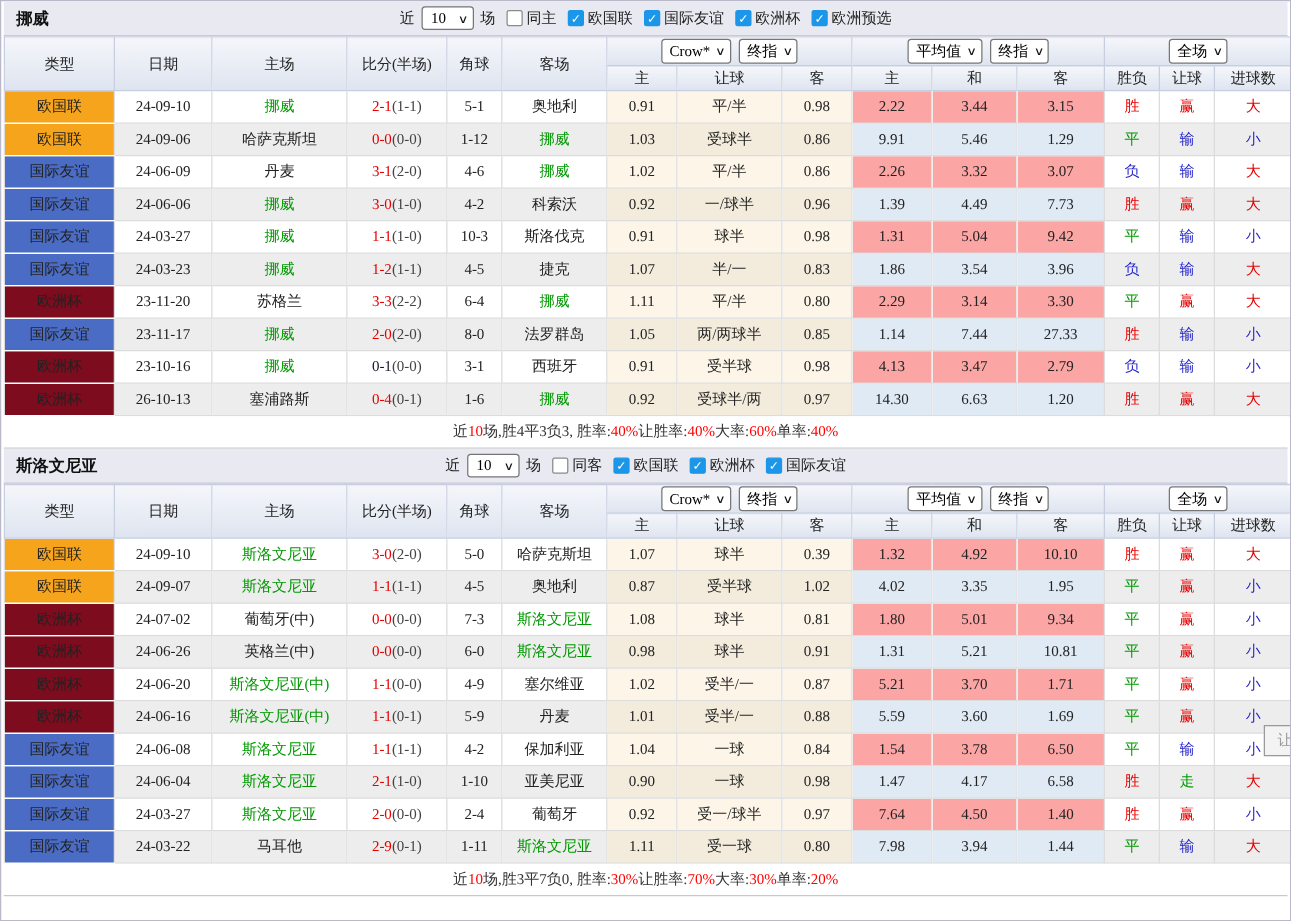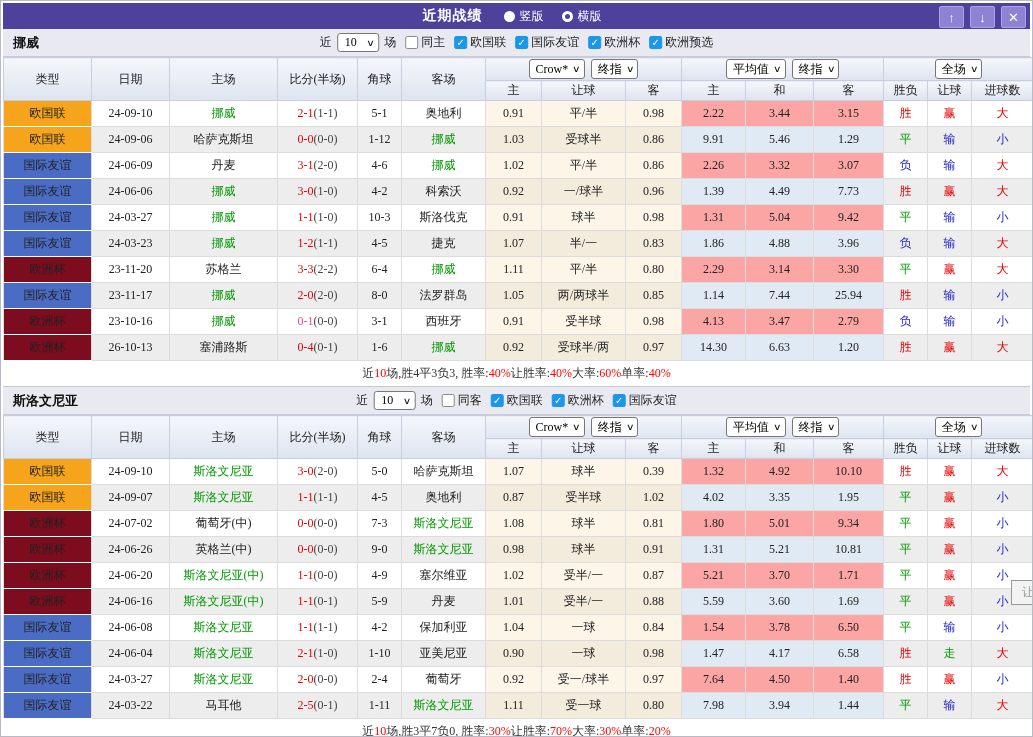--- a/index.html
+++ b/index.html
@@ -56,36 +56,20 @@
   .summary .red{color:#ff0000;}
   
   .tooltip{position:absolute;top:579px;left:1010px;background:#f3f3f3;border:1px solid #999;
            color:#999;font-size:12px;padding:3px 10px;white-space:nowrap;z-index:5;}
 </style>
 </head>
 <body>
 
 <div class="page">
 
-  <div class="titlebar">
-    <span class="title">近期战绩</span>
-    <label class="radio-item">
-      <span class="radio-filled"></span>
-      <span>竖版</span>
-    </label>
-    <label class="radio-item">
-      <span class="radio-ring"></span>
-      <span>横版</span>
-    </label>
-    <div class="win-buttons">
-      <span class="win-btn">↑</span>
-      <span class="win-btn">↓</span>
-      <span class="win-btn">✕</span>
-    </div>
-  </div>
 
   <div id="sections">
   <section class="match-section">
     <div class="filter-bar">
       <span class="team-name">挪威</span>
       <div class="filter-controls">
             <span class="f-label">近</span>
             <span class="select-box">
               <span class="chip-label">10</span>
               <span class="chev">∨</span>
@@ -250,21 +234,21 @@
               <td class="c-league" style="background: rgb(75, 108, 197);">国际友谊</td>
               <td class="c-base">24-03-23</td>
               <td class="c-base" style="color: rgb(0, 153, 0);">挪威</td>
               <td class="c-base"><span class="score-main" style="color: rgb(230, 0, 0);">1-2</span><span class="score-half">(1-1)</span></td>
               <td class="c-base">4-5</td>
               <td class="c-base">捷克</td>
               <td class="c-crow">1.07</td>
               <td class="c-crow">半/一</td>
               <td class="c-crow">0.83</td>
               <td class="c-avg">1.86</td>
-              <td class="c-avg">4.88</td>
+              <td class="c-avg">3.54</td>
               <td class="c-avg">3.96</td>
               <td class="c-base" style="color: rgb(35, 35, 204);">负</td>
               <td class="c-base" style="color: rgb(35, 35, 204);">输</td>
               <td class="c-base" style="color: rgb(230, 0, 0);">大</td>
             </tr>
             <tr class="row odd">
               <td class="c-league" style="background: rgb(124, 12, 30);">欧洲杯</td>
               <td class="c-base">23-11-20</td>
               <td class="c-base">苏格兰</td>
               <td class="c-base"><span class="score-main" style="color: rgb(230, 0, 0);">3-3</span><span class="score-half">(2-2)</span></td>
@@ -285,30 +269,30 @@
               <td class="c-base">23-11-17</td>
               <td class="c-base" style="color: rgb(0, 153, 0);">挪威</td>
               <td class="c-base"><span class="score-main" style="color: rgb(230, 0, 0);">2-0</span><span class="score-half">(2-0)</span></td>
               <td class="c-base">8-0</td>
               <td class="c-base">法罗群岛</td>
               <td class="c-crow">1.05</td>
               <td class="c-crow">两/两球半</td>
               <td class="c-crow">0.85</td>
               <td class="c-avg">1.14</td>
               <td class="c-avg">7.44</td>
-              <td class="c-avg">25.94</td>
+              <td class="c-avg">27.33</td>
               <td class="c-base" style="color: rgb(230, 0, 0);">胜</td>
               <td class="c-base" style="color: rgb(35, 35, 204);">输</td>
               <td class="c-base" style="color: rgb(35, 35, 204);">小</td>
             </tr>
             <tr class="row odd">
               <td class="c-league" style="background: rgb(124, 12, 30);">欧洲杯</td>
               <td class="c-base">23-10-16</td>
               <td class="c-base" style="color: rgb(0, 153, 0);">挪威</td>
-              <td class="c-base"><span class="score-main" style="color: #ec4899;">0-1</span><span class="score-half">(0-0)</span></td>
+              <td class="c-base"><span class="score-main" style="color: #0f172a;">0-1</span><span class="score-half">(0-0)</span></td>
               <td class="c-base">3-1</td>
               <td class="c-base">西班牙</td>
               <td class="c-crow">0.91</td>
               <td class="c-crow">受半球</td>
               <td class="c-crow">0.98</td>
               <td class="c-avg">4.13</td>
               <td class="c-avg">3.47</td>
               <td class="c-avg">2.79</td>
               <td class="c-base" style="color: rgb(35, 35, 204);">负</td>
               <td class="c-base" style="color: rgb(35, 35, 204);">输</td>
@@ -474,21 +458,21 @@
               <td class="c-avg">9.34</td>
               <td class="c-base" style="color: rgb(0, 153, 0);">平</td>
               <td class="c-base" style="color: rgb(230, 0, 0);">赢</td>
               <td class="c-base" style="color: rgb(35, 35, 204);">小</td>
             </tr>
             <tr class="row even">
               <td class="c-league" style="background: rgb(124, 12, 30);">欧洲杯</td>
               <td class="c-base">24-06-26</td>
               <td class="c-base">英格兰(中)</td>
               <td class="c-base"><span class="score-main" style="color: rgb(230, 0, 0);">0-0</span><span class="score-half">(0-0)</span></td>
-              <td class="c-base">9-0</td>
+              <td class="c-base">6-0</td>
               <td class="c-base" style="color: rgb(0, 153, 0);">斯洛文尼亚</td>
               <td class="c-crow">0.98</td>
               <td class="c-crow">球半</td>
               <td class="c-crow">0.91</td>
               <td class="c-avg">1.31</td>
               <td class="c-avg">5.21</td>
               <td class="c-avg">10.81</td>
               <td class="c-base" style="color: rgb(0, 153, 0);">平</td>
               <td class="c-base" style="color: rgb(230, 0, 0);">赢</td>
               <td class="c-base" style="color: rgb(35, 35, 204);">小</td>
@@ -575,21 +559,21 @@
               <td class="c-avg">4.50</td>
               <td class="c-avg">1.40</td>
               <td class="c-base" style="color: rgb(230, 0, 0);">胜</td>
               <td class="c-base" style="color: rgb(230, 0, 0);">赢</td>
               <td class="c-base" style="color: rgb(35, 35, 204);">小</td>
             </tr>
             <tr class="row even">
               <td class="c-league" style="background: rgb(75, 108, 197);">国际友谊</td>
               <td class="c-base">24-03-22</td>
               <td class="c-base">马耳他</td>
-              <td class="c-base"><span class="score-main" style="color: rgb(230, 0, 0);">2-5</span><span class="score-half">(0-1)</span></td>
+              <td class="c-base"><span class="score-main" style="color: rgb(230, 0, 0);">2-9</span><span class="score-half">(0-1)</span></td>
               <td class="c-base">1-11</td>
               <td class="c-base" style="color: rgb(0, 153, 0);">斯洛文尼亚</td>
               <td class="c-crow">1.11</td>
               <td class="c-crow">受一球</td>
               <td class="c-crow">0.80</td>
               <td class="c-avg">7.98</td>
               <td class="c-avg">3.94</td>
               <td class="c-avg">1.44</td>
               <td class="c-base" style="color: rgb(0, 153, 0);">平</td>
               <td class="c-base" style="color: rgb(35, 35, 204);">输</td>

